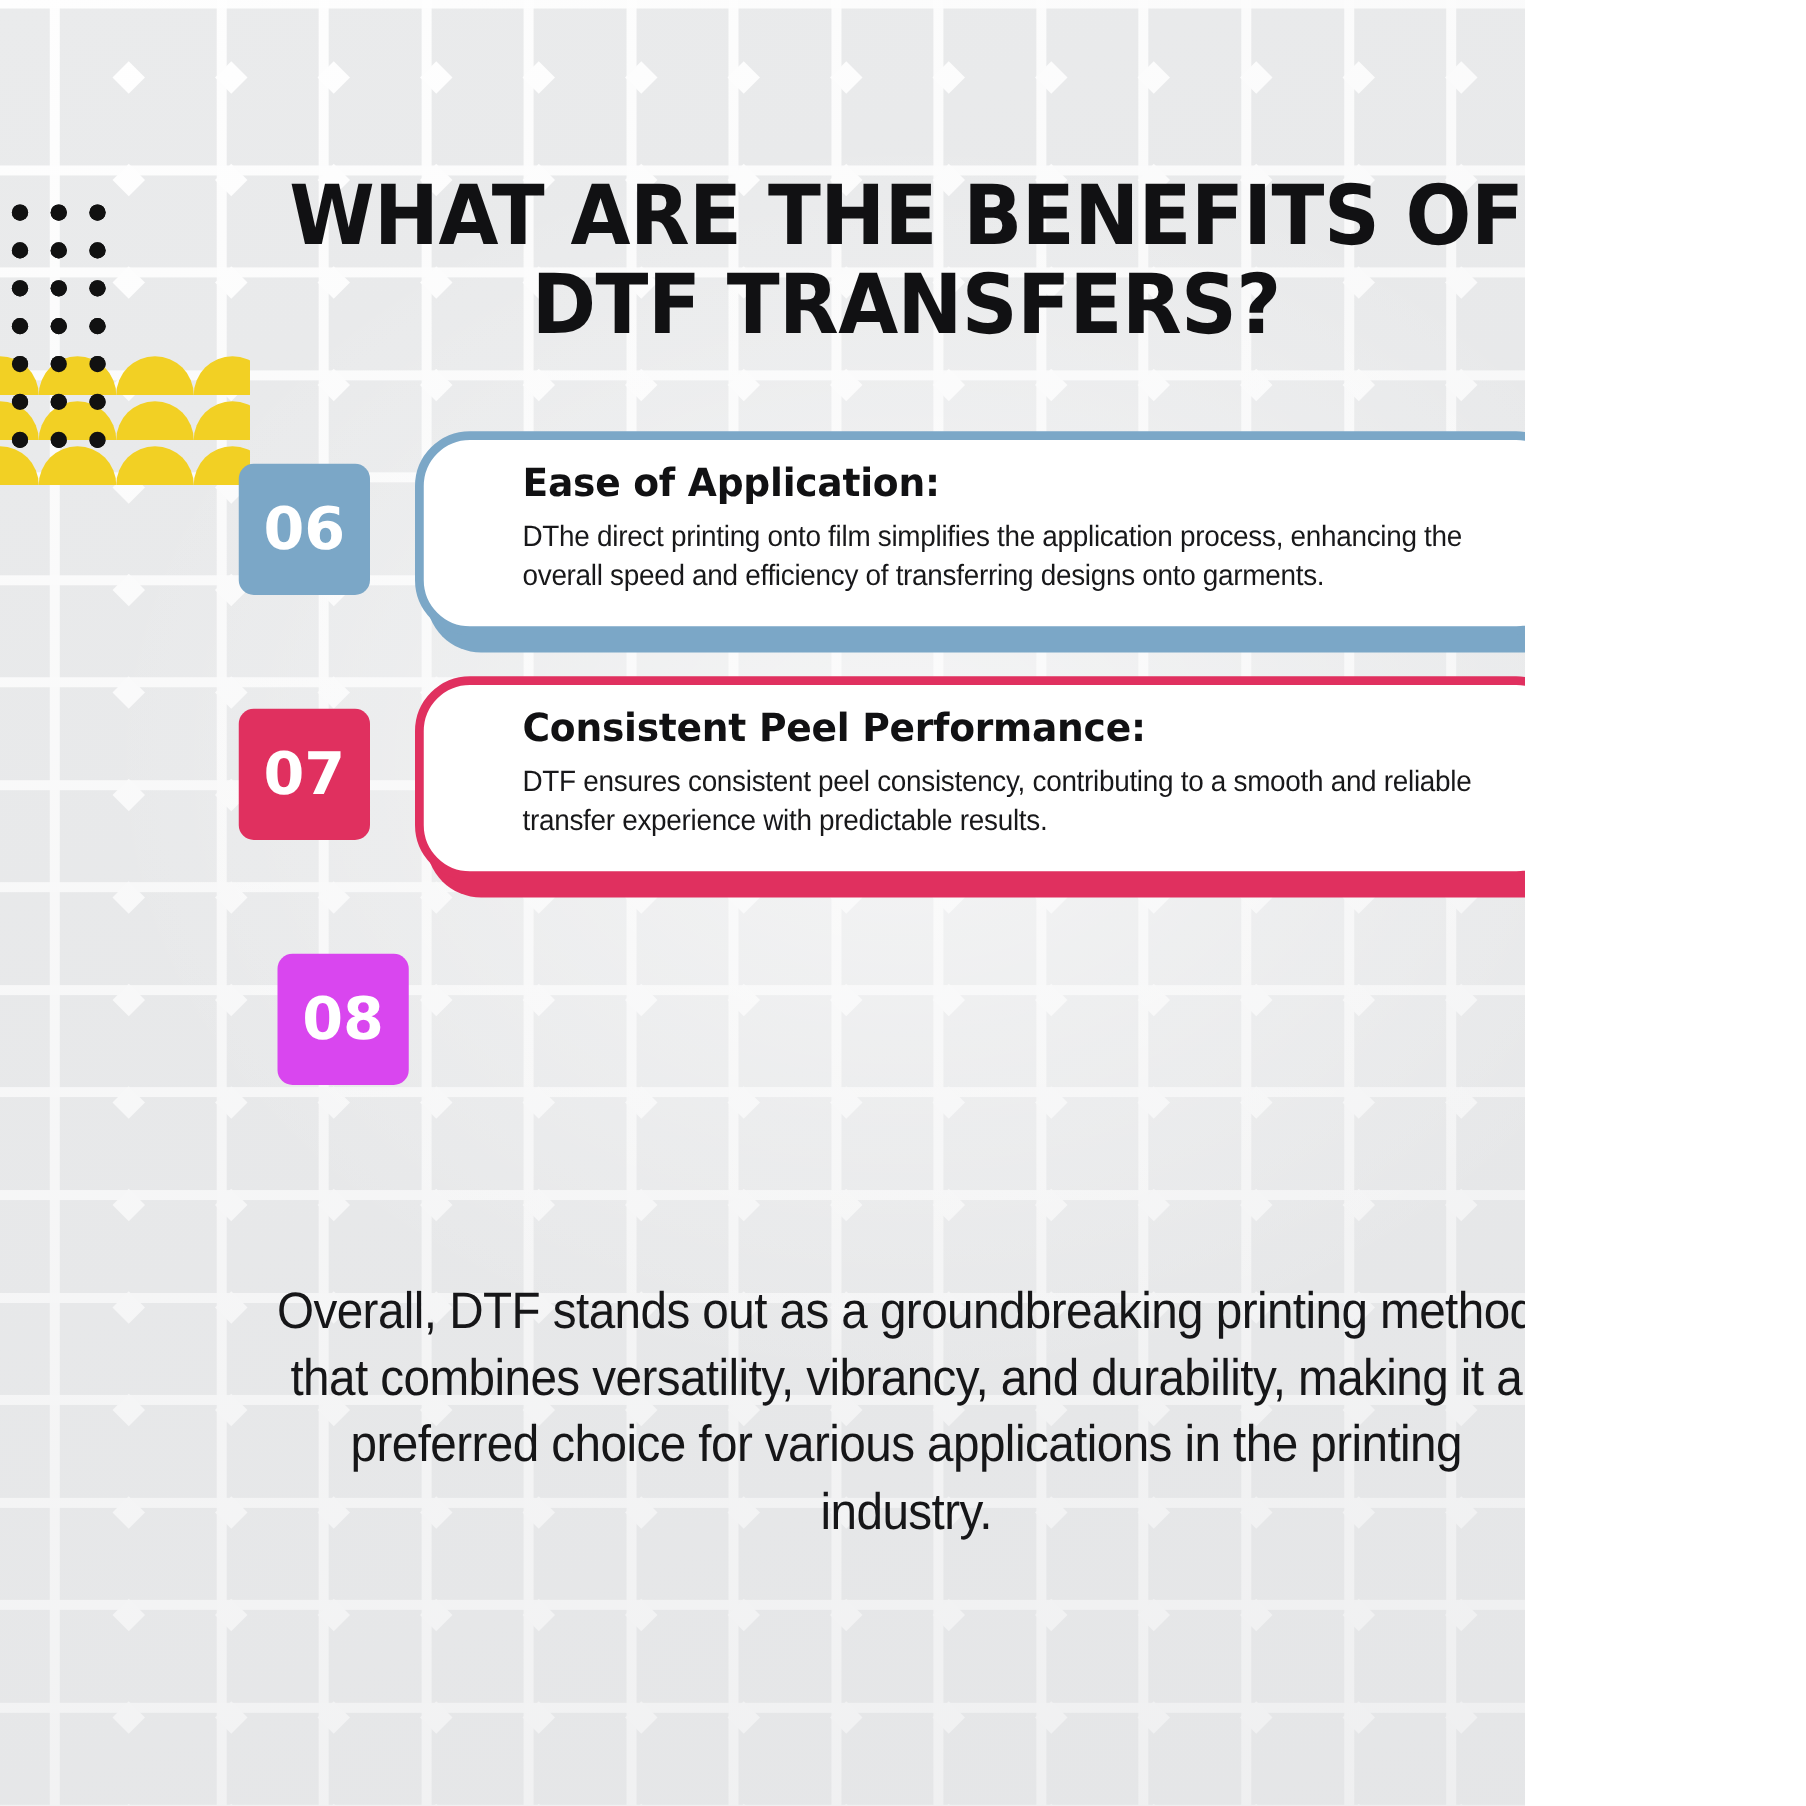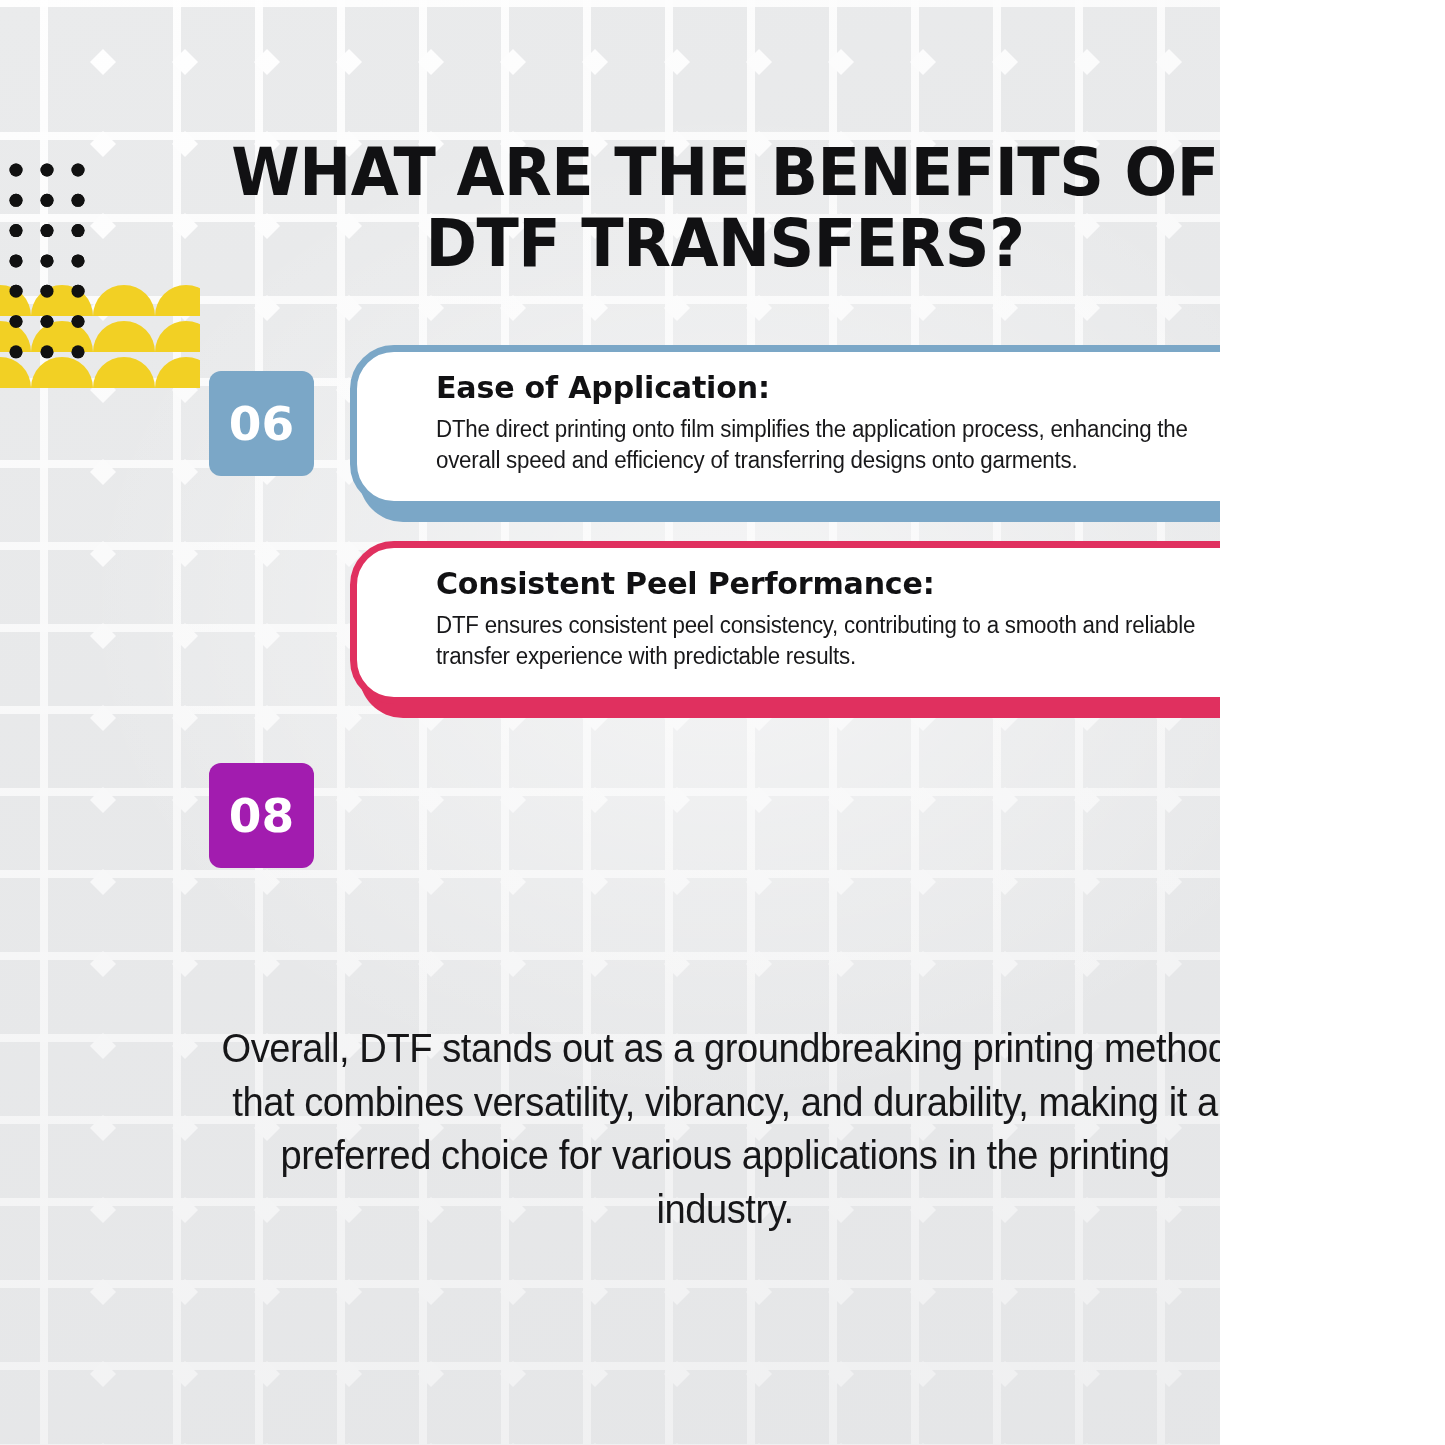--- a/index.html
+++ b/index.html
@@ -51,21 +51,21 @@
     font-weight:bold;
     font-size:66px;
     line-height:1.07;
     letter-spacing:-0.5px;
     color:#111113;
     transform:scaleX(0.94);
     transform-origin:center top;
   }
 
   
-  .cards{ position:absolute; left:0; top:345px; width:1445px;padding-left:18px; }
+  .cards{ position:absolute; left:0; top:345px; width:1445px; }
   .card-row{
     position:relative;
     height:196px;
   }
   .badge{
     position:absolute; left:191px; top:26px;
     width:105px; height:105px;
     border-radius:12px;
     display:flex; align-items:center; justify-content:center;
     font-family:"DejaVu Sans", sans-serif;
@@ -524,31 +524,32 @@
       <div class="panel-wrap">
         <div class="panel-shadow" style="background: rgb(123, 167, 199);"></div>
         <div class="panel" style="border-color: rgb(123, 167, 199);">
           <div class="panel-title">Ease of Application:</div>
           <div class="panel-body">DThe direct printing onto film simplifies the application process, enhancing the overall speed and efficiency of transferring designs onto garments.</div>
         </div>
       </div>
     </div>
 
     <div class="card-row">
+      <div class="badge" style="background: rgb(224, 48, 95);">07</div>
       <div class="panel-wrap">
         <div class="panel-shadow" style="background: rgb(224, 48, 95);"></div>
         <div class="panel" style="border-color: rgb(224, 48, 95);">
           <div class="panel-title">Consistent Peel Performance:</div>
           <div class="panel-body">DTF ensures consistent peel consistency, contributing to a smooth and reliable transfer experience with predictable results.</div>
         </div>
       </div>
     </div>
 
     <div class="card-row">
-      <div class="badge" style="background: #a21caf;">08</div>
+      <div class="badge" style="background: #d946ef; margin-left: 31px;">08</div>
     </div>
 
   </div>
 
   <p class="summary">Overall, DTF stands out as a groundbreaking printing method that combines versatility, vibrancy, and durability, making it a preferred choice for various applications in the printing industry.</p>
 
 <svg class="deco" width="110" height="220" viewBox="0 0 110 220" style="left: 0px; top: 158px;">
       <circle cx="16" cy="12" r="6.5" fill="#111111"></circle>
       <circle cx="47" cy="12" r="6.5" fill="#111111"></circle>
       <circle cx="78" cy="12" r="6.5" fill="#111111"></circle>

